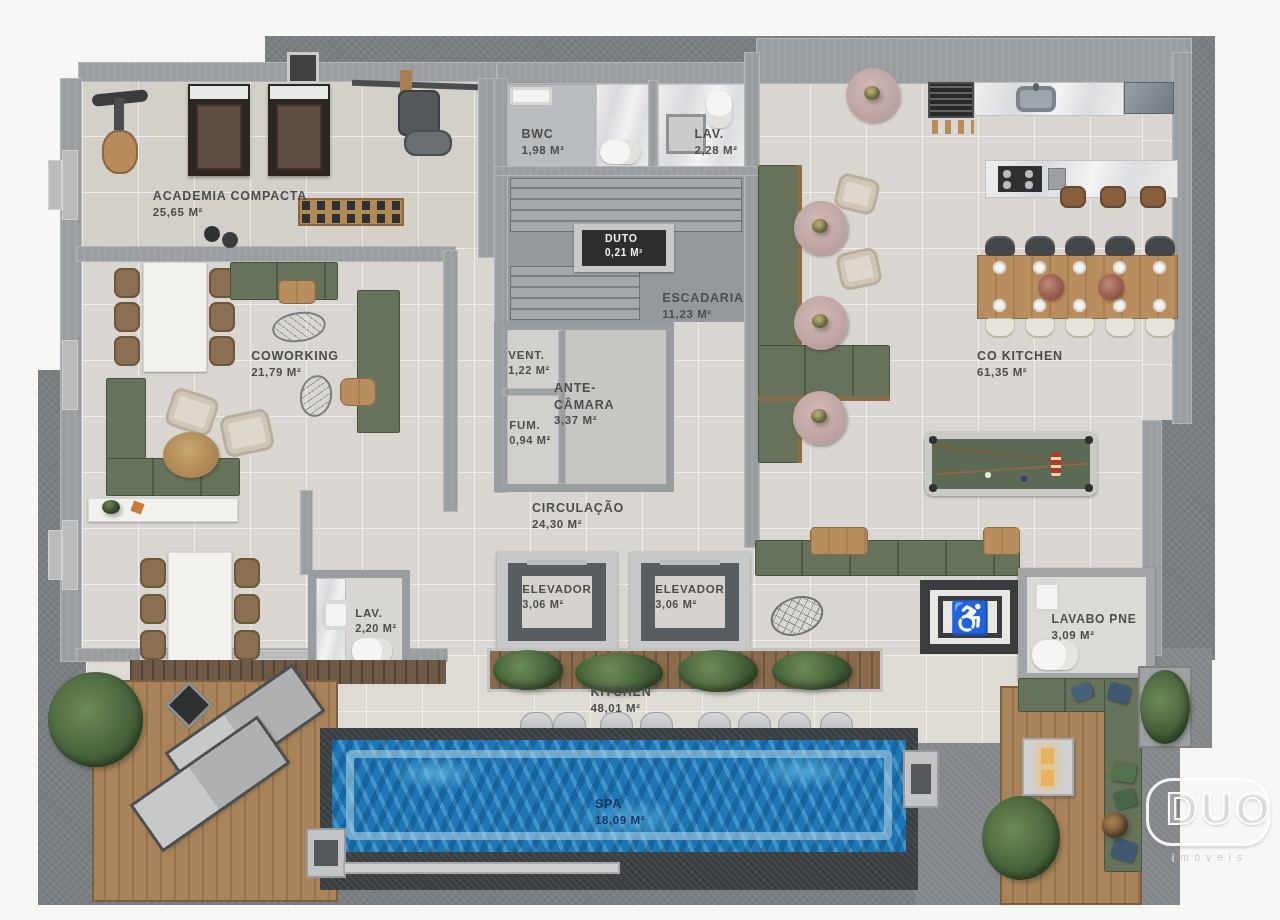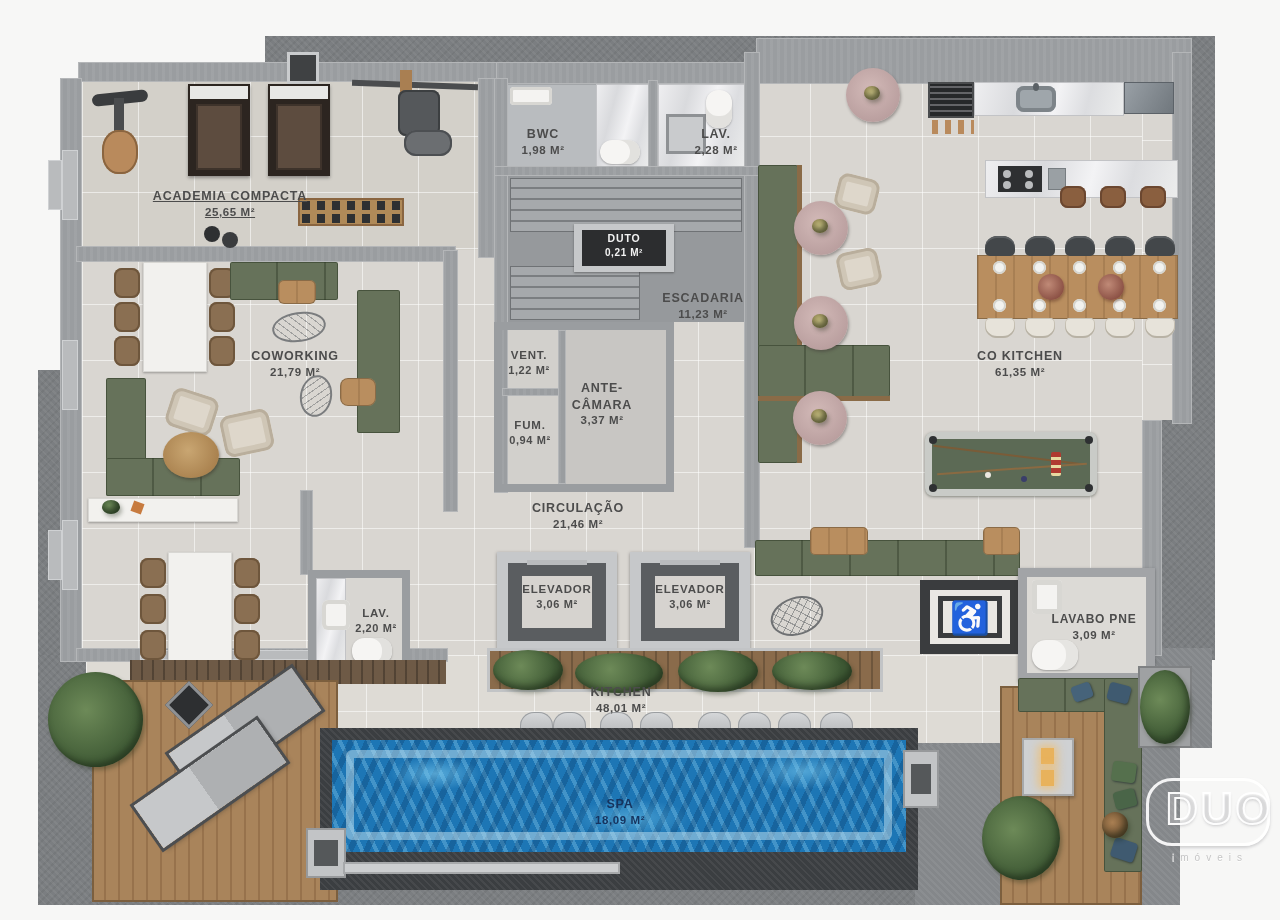--- a/index.html
+++ b/index.html
@@ -25,21 +25,21 @@
   .white-f{background:#f2f1ee;box-shadow:0 1px 2px rgba(60,60,60,.4), inset 0 0 0 1px #d8d7d3;}
   .bchair{position:absolute;width:26px;height:30px;background:#8a6f52;border-radius:8px;box-shadow:inset 0 0 0 2px #6e563c;}
   .gchair{position:absolute;width:33px;height:28px;background:linear-gradient(#d6d8da,#aeb0b2);
           border-radius:14px 14px 5px 5px;border-bottom:4px solid #7f8285;box-shadow:inset 0 0 0 1px #9b9ea1;}
   .kdark{position:absolute;width:30px;height:20px;background:#43474a;border-radius:12px 12px 5px 5px;box-shadow:inset 0 2px 0 #5b5f62;}
   .klight{position:absolute;width:30px;height:20px;background:#e7e3da;border-radius:5px 5px 12px 12px;box-shadow:inset 0 -2px 0 #b8b2a5,inset 0 0 0 1px #c7c1b4;}
   .plate{position:absolute;width:13px;height:13px;border-radius:50%;background:#f2f2ef;box-shadow:inset 0 0 0 2px #d5d5d0;}
   .leaf{border-radius:50%;background:radial-gradient(circle at 40% 40%,#6d8a58,#3f5a35 70%);box-shadow:2px 3px 4px rgba(30,40,20,.35), inset -3px -4px 6px rgba(20,30,15,.5);}
   .cream{background:#ded7cb;border-radius:10px;box-shadow:inset 0 0 0 3px #b9ae9c, inset 0 0 0 8px #cfc6b6;}
   .mauve{border-radius:50%;background:radial-gradient(circle at 45% 40%,#d3bab8,#b99e9e 75%,#a78d92);box-shadow:1px 2px 3px rgba(60,50,50,.4);}
-  .lbl{position:absolute;transform:translateX(-50%);text-align:center;color:#4c4c4c;
+  .lbl{position:absolute;transform:translateX(-50%);text-align:left;color:#4c4c4c;
        font-weight:bold;font-size:12.5px;letter-spacing:.8px;line-height:1.32;white-space:nowrap;z-index:40;}
   .lbl .ar{display:block;font-size:11.5px;letter-spacing:.6px;}
   .treads{background-image:repeating-linear-gradient(180deg,#a6a9ac 0 9px,#7b7e81 9px 11px);box-shadow:inset 0 0 0 1px #6f7275;}
   .watertxt{background-color:#1d76b5;
     background-image:radial-gradient(ellipse 70px 26px at 18% 30%,rgba(125,205,242,.6),transparent 65%),
       radial-gradient(ellipse 90px 30px at 52% 70%,rgba(110,195,235,.55),transparent 65%),
       radial-gradient(ellipse 80px 28px at 82% 28%,rgba(125,205,242,.55),transparent 65%),
       repeating-linear-gradient(115deg,rgba(8,52,96,.28) 0 6px,transparent 6px 15px),
       repeating-linear-gradient(65deg,rgba(165,225,250,.28) 0 4px,transparent 4px 13px);}
   .pillow{position:absolute;border-radius:4px;box-shadow:1px 1px 2px rgba(20,30,40,.5);}
@@ -316,21 +316,21 @@
   <span class="pillow" style="left:1112px;top:840px;width:24px;height:20px;background:#3f5a70;transform:rotate(18deg);"></span>
   <div class="abs" style="left:1022px;top:738px;width:52px;height:58px;background:#cfd1d3;box-shadow:inset 0 0 0 2px #a7a9ab,1px 2px 3px rgba(50,50,50,.4);">
     <div class="abs" style="left:19px;top:10px;width:13px;height:16px;background:#e8b25c;box-shadow:0 0 10px 3px rgba(240,190,110,.8);"></div>
     <div class="abs" style="left:19px;top:32px;width:13px;height:16px;background:#e8b25c;box-shadow:0 0 10px 3px rgba(240,190,110,.8);"></div>
   </div>
   <div class="abs" style="left:1138px;top:666px;width:54px;height:82px;background:#9fa1a3;box-shadow:inset 0 0 0 2px #7f8183;"></div>
   <div class="abs leaf" style="left:1140px;top:670px;width:50px;height:74px;"></div>
   <div class="abs leaf" style="left:982px;top:796px;width:78px;height:84px;"></div>
   <div class="abs leaf" style="left:1102px;top:812px;width:26px;height:26px;background:radial-gradient(circle at 40% 40%,#a97f52,#6b4f30 75%);"></div>
 
-  <div class="lbl" style="left:230px;top:188px;text-decoration:underline;">
+  <div class="lbl" style="left:230px;top:188px;">
     <span class="nm">ACADEMIA COMPACTA</span>
     <span class="ar">25,65 M²</span>
   </div>
   <div class="lbl" style="left:543px;top:126px;">
     <span class="nm">BWC</span>
     <span class="ar">1,98 M²</span>
   </div>
   <div class="lbl" style="left:716px;top:126px;">
     <span class="nm">LAV.</span>
     <span class="ar">2,28 M²</span>
@@ -354,21 +354,21 @@
   <div class="lbl" style="left:295px;top:348px;">
     <span class="nm">COWORKING</span>
     <span class="ar">21,79 M²</span>
   </div>
   <div class="lbl" style="left:1020px;top:348px;">
     <span class="nm">CO KITCHEN</span>
     <span class="ar">61,35 M²</span>
   </div>
   <div class="lbl" style="left:578px;top:500px;">
     <span class="nm">CIRCULAÇÃO</span>
-    <span class="ar">21,46 M²</span>
+    <span class="ar">24,30 M²</span>
   </div>
   <div class="lbl" style="left:376px;top:606px;font-size:11.5px;">
     <span class="nm">LAV.</span>
     <span class="ar" style="font-size:11px;">2,20 M²</span>
   </div>
   <div class="lbl" style="left:557px;top:582px;font-size:11.5px;">
     <span class="nm">ELEVADOR</span>
     <span class="ar" style="font-size:11px;">3,06 M²</span>
   </div>
   <div class="lbl" style="left:690px;top:582px;font-size:11.5px;">

